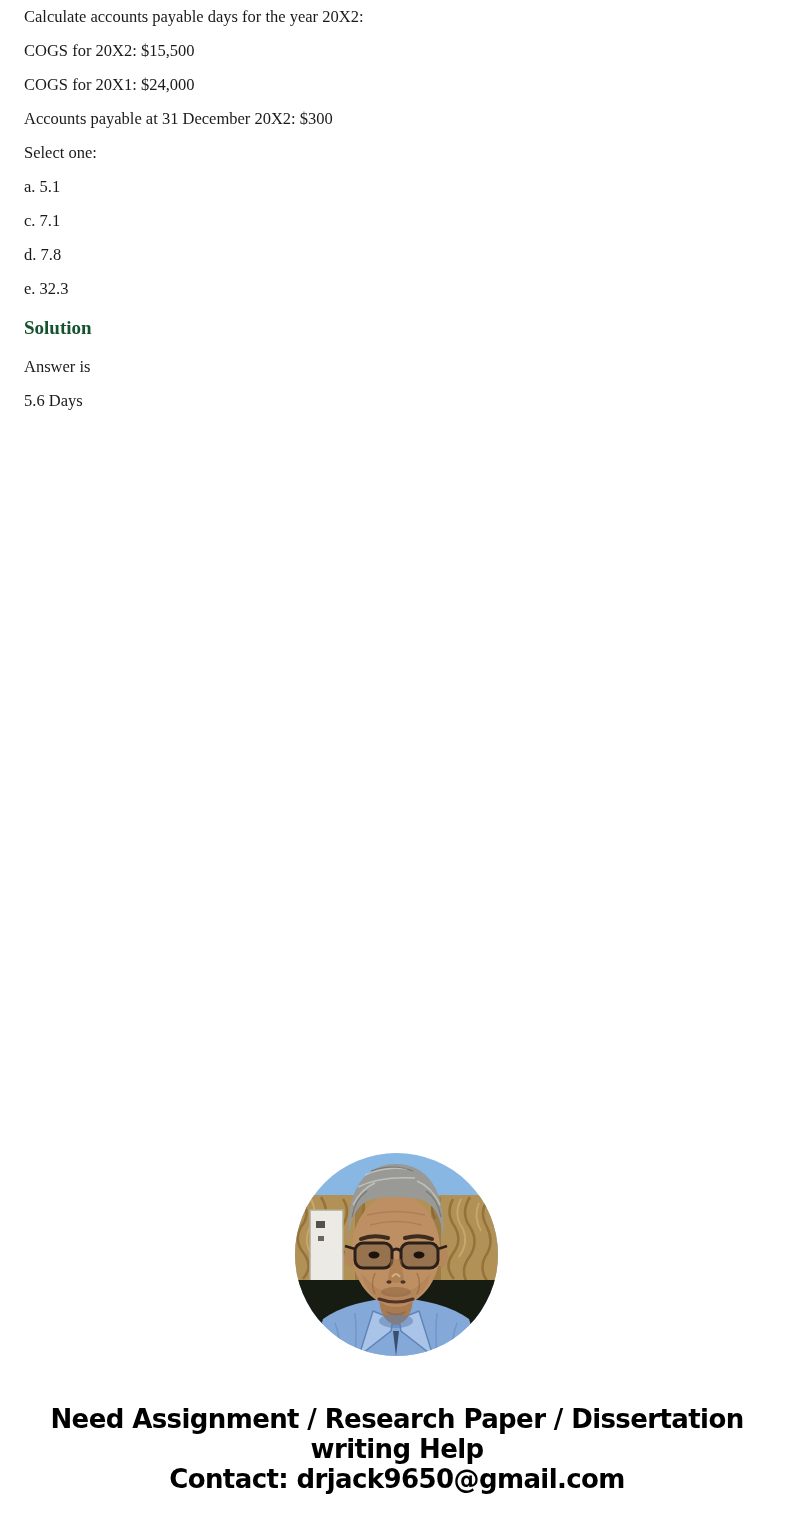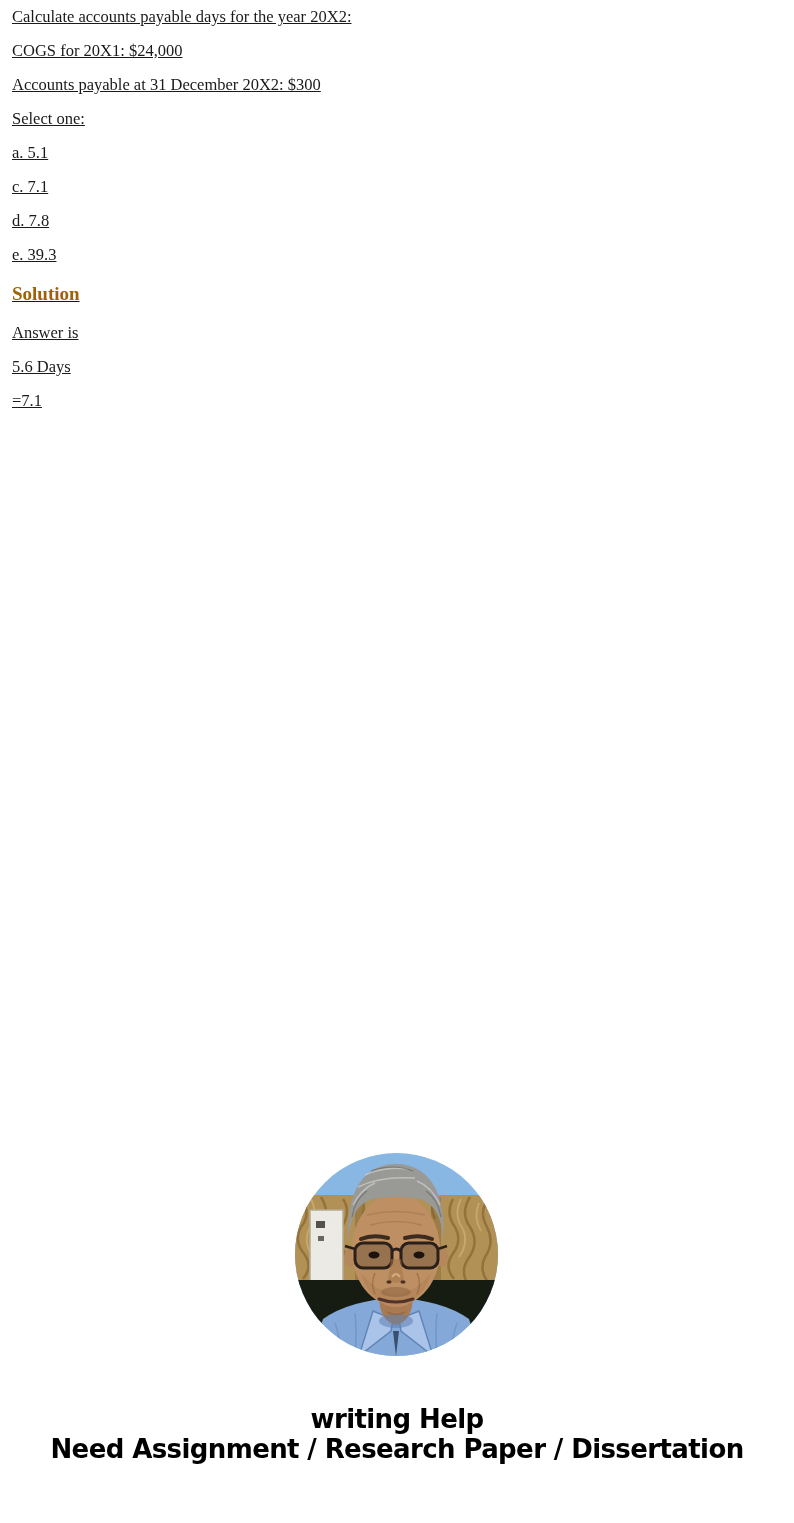--- a/index.html
+++ b/index.html
@@ -9,37 +9,36 @@
     height: 1523px;
     position: relative;
     overflow: hidden;
     font-family: "Liberation Serif", "DejaVu Serif", serif;
     color: #1a1a1a;
   }
   .doc {
     position: absolute;
     top: 0; left: 0;
     width: 794px;
-    padding-left: 12px;
-    text-decoration: underline;
+    padding-left: 24px;
   }
   .line {
     height: 34px;
     display: flex;
     align-items: center;
     font-size: 16.5px;
     white-space: pre;
   }
   .solution-heading {
     height: 44px;
     display: flex;
     align-items: center;
     font-size: 19px;
     font-weight: bold;
-    color: #a16207;
+    color: #14532d;
   }
   .photo-wrap {
     position: absolute;
     top: 1153px;
     left: 295px;
     width: 203px;
     height: 203px;
     border-radius: 50%;
     overflow: hidden;
   }
@@ -56,31 +55,31 @@
     line-height: 30px;
     letter-spacing: -0.6px;
     color: #000000;
   }
 </style>
 </head>
 <body>
 
 <div class="doc">
   <p class="line">Calculate accounts payable days for the year 20X2:</p>
+  <p class="line">COGS for 20X2: $15,500</p>
   <p class="line">COGS for 20X1: $24,000</p>
   <p class="line">Accounts payable at 31 December 20X2: $300</p>
   <p class="line">Select one:</p>
   <p class="line">a. 5.1</p>
   <p class="line">c. 7.1</p>
   <p class="line">d. 7.8</p>
-  <p class="line">e. 39.3</p>
+  <p class="line">e. 32.3</p>
   <h2 class="solution-heading">Solution</h2>
   <p class="line">Answer is</p>
   <p class="line">5.6 Days</p>
-  <p class="line">=7.1</p>
 </div>
 
 <div class="photo-wrap">
   <svg viewBox="0 0 203 203" xmlns="http://www.w3.org/2000/svg">
 
     <rect x="0" y="0" width="203" height="203" fill="#87b7e2"></rect>
 
     <rect x="0" y="42" width="203" height="92" fill="#b29157"></rect>
 
     <g stroke="#8a6830" stroke-width="2.5" fill="none" opacity="0.75">
@@ -178,15 +177,16 @@
 
     <ellipse cx="101" cy="139" rx="15" ry="5" fill="#8a603c" opacity="0.5"></ellipse>
 
     <path d="M84,146 Q101,152 118,146" fill="none" stroke="#51332a" stroke-width="3" stroke-linecap="round"></path>
     <path d="M90,151 Q101,155 112,151" fill="none" stroke="#c28a64" stroke-width="2" opacity="0.8"></path>
     <path d="M92,159 Q101,164 110,159" fill="none" stroke="#8a6040" stroke-width="1.5" opacity="0.6"></path>
   </svg>
 </div>
 
 <div class="footer">
+  <div>Need Assignment / Research Paper / Dissertation</div>
   <div>writing Help</div>
-  <div>Need Assignment / Research Paper / Dissertation</div>
+  <div>Contact: drjack9650@gmail.com</div>
 </div>
 
 </body></html>

